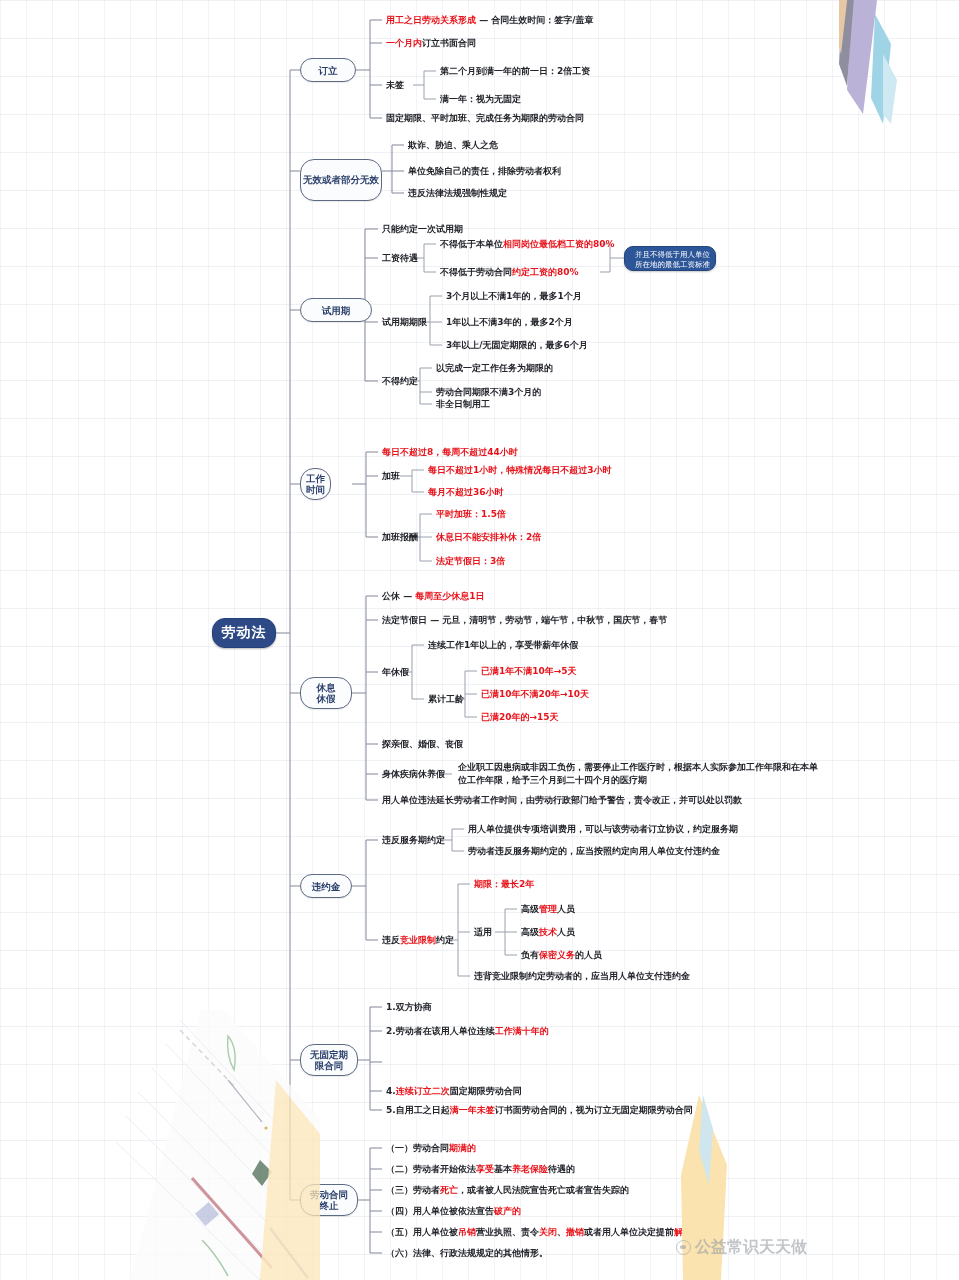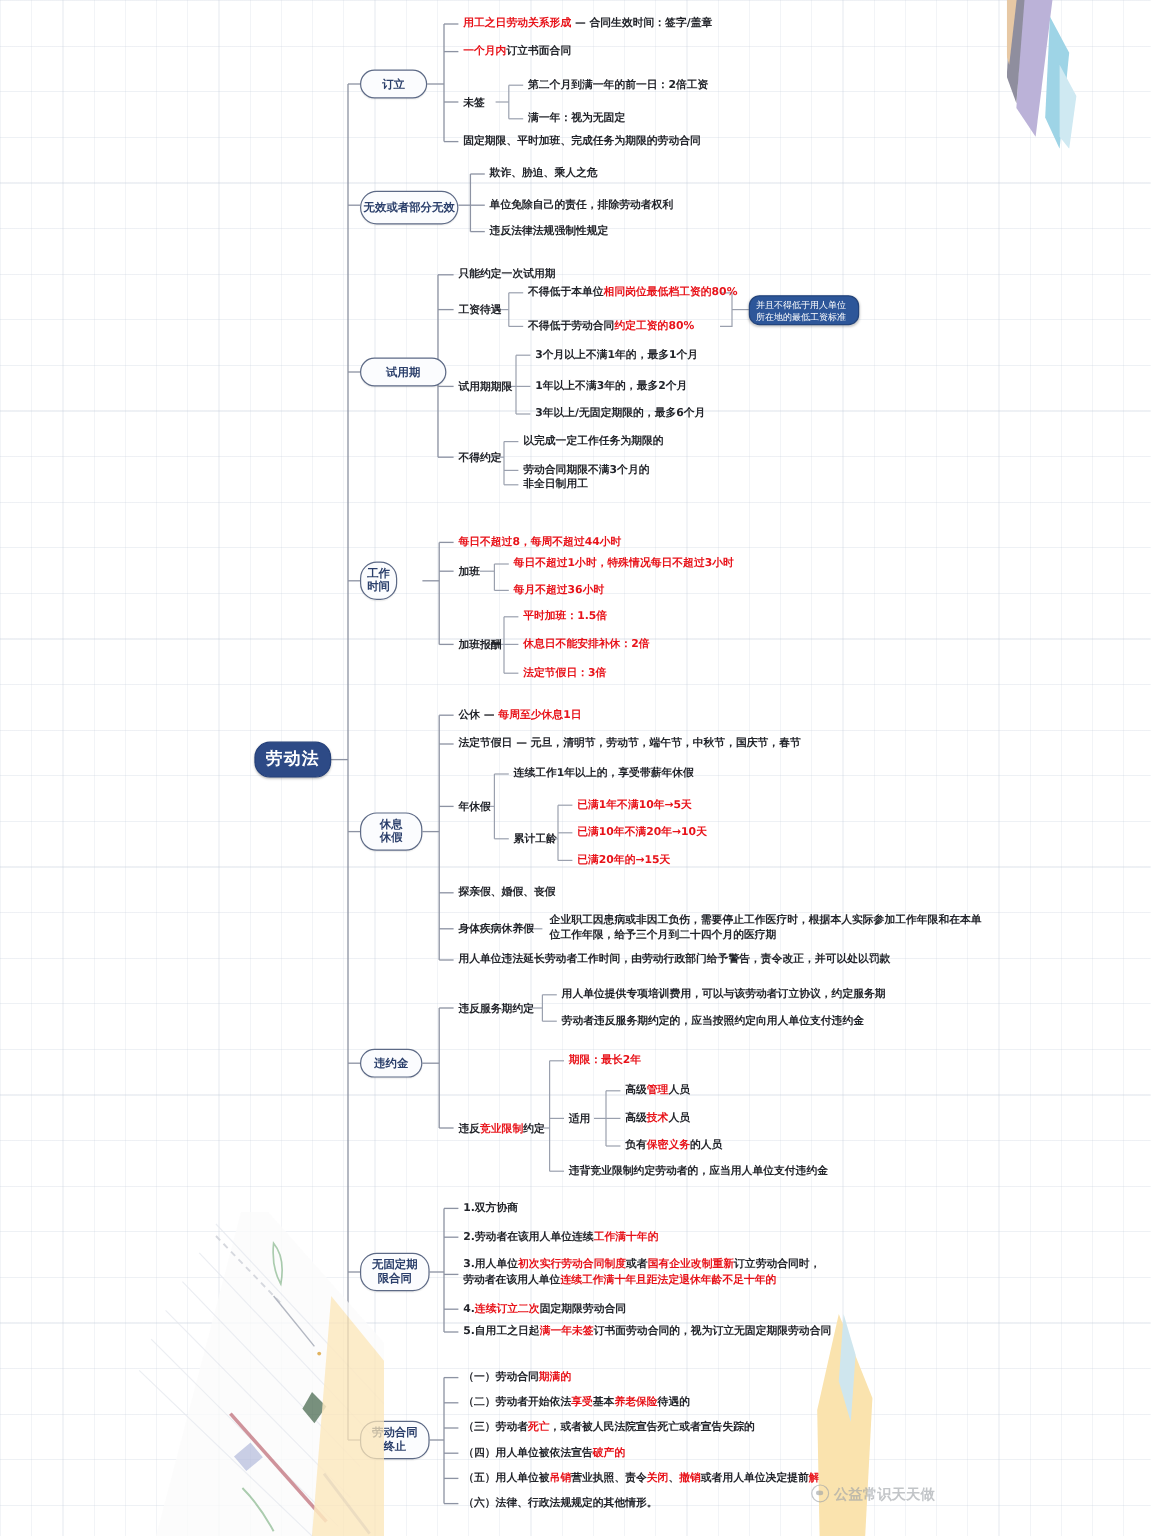--- a/index.html
+++ b/index.html
@@ -62,37 +62,37 @@
     white-space:nowrap;
   }
   .red{color:#e8131a;}
   .callout{
     position:absolute;
     background:#2d5699;
     color:#ffffff;
     border-radius:9px;
     font-size:7.5px;
     line-height:9.5px;
-    text-align:left;
+    text-align:right;
     padding:3px 5px;
     box-sizing:border-box;
     border:1px solid #23447c;
     box-shadow:0 1px 2px rgba(0,0,0,.22);
   }
   
   .deco{position:absolute;pointer-events:none;}
   #deco-tr{right:0;top:-6px;width:120px;height:130px;overflow:hidden;}
   #deco-bl{left:110px;bottom:0;width:210px;height:270px;overflow:hidden;opacity:.75;}
   #deco-br{right:150px;bottom:0;width:160px;height:185px;overflow:hidden;}
   
   #watermark{
     position:absolute;
     left:676px;top:1237px;
-    display:flex;gap:4px;
-    color:#9ea3a8;font-size:12px;font-weight:bold;
+    display:flex;align-items:center;gap:4px;
+    color:#9ea3a8;font-size:16px;font-weight:bold;
     opacity:.62;
   }
   #watermark .wm-mark{
     width:13px;height:13px;border:1.4px solid #9ea3a8;border-radius:50%;
     display:inline-block;position:relative;
   }
   #watermark .wm-mark::after{
     content:"";position:absolute;left:2.6px;top:4px;width:6px;height:4px;
     border-radius:50% 50% 40% 40%;background:#9ea3a8;
   }
@@ -252,21 +252,21 @@
     <span class="red">用工之日劳动关系形成</span><span> — 合同生效时间：签字/盖章</span>
   </div>
   <div class="leaf" style="left:386px;top:37px;">
     <span class="red">一个月内</span><span>订立书面合同</span>
   </div>
   <div class="sub" style="left:386px;top:79px;">未签</div>
   <div class="leaf" style="left:440px;top:65px;">第二个月到满一年的前一日：2倍工资</div>
   <div class="leaf" style="left:440px;top:93px;">满一年：视为无固定</div>
   <div class="leaf" style="left:386px;top:112px;">固定期限、平时加班、完成任务为期限的劳动合同</div>
 
-  <div class="node branch-node" style="left:300px;top:159px;width:82px;height:28px;">
+  <div class="node branch-node" style="left:300px;top:159px;width:82px;height:42px;font-family:Liberation Serif, serif;">
     <span>无效或者部分无效</span>
   </div>
   <div class="leaf" style="left:408px;top:139px;">欺诈、胁迫、乘人之危</div>
   <div class="leaf" style="left:408px;top:165px;">单位免除自己的责任，排除劳动者权利</div>
   <div class="leaf" style="left:408px;top:187px;">违反法律法规强制性规定</div>
 
   <div class="node branch-node" style="left:300px;top:298px;width:72px;height:24px;">
     <span>试用期</span>
   </div>
   <div class="leaf" style="left:382px;top:223px;">只能约定一次试用期</div>
@@ -346,23 +346,20 @@
   </div>
   <div class="leaf" style="left:474px;top:970px;">违背竞业限制约定劳动者的，应当用人单位支付违约金</div>
 
   <div class="node branch-node" style="left:300px;top:1044px;width:58px;height:32px;white-space:pre-line;">
     <span>无固定期
 限合同</span>
   </div>
   <div class="leaf" style="left:386px;top:1001px;">1.双方协商</div>
   <div class="leaf" style="left:386px;top:1025px;">
     <span>2.劳动者在该用人单位连续</span><span class="red">工作满十年的</span>
-  </div>
-  <div class="leaf wrap" style="left:386px;top:1048px;width:400px;">
-    <span>3.用人单位</span><span class="red">初次实行劳动合同制度</span><span>或者</span><span class="red">国有企业改制重新</span><span>订立劳动合同时，</span><br><span>劳动者在该用人单位</span><span class="red">连续工作满十年且距法定</span><span class="red">退休年龄不足十年的</span>
   </div>
   <div class="leaf" style="left:386px;top:1085px;">
     <span>4.</span><span class="red">连续订立二次</span><span>固定期限劳动合同</span>
   </div>
   <div class="leaf" style="left:386px;top:1104px;">
     <span>5.自用工之日起</span><span class="red">满一年未签</span><span>订书面劳动合同的，视为订立无固定期限劳动合同</span>
   </div>
 
   <div class="node branch-node" style="left:300px;top:1184px;width:58px;height:32px;white-space:pre-line;">
     <span>劳动合同

